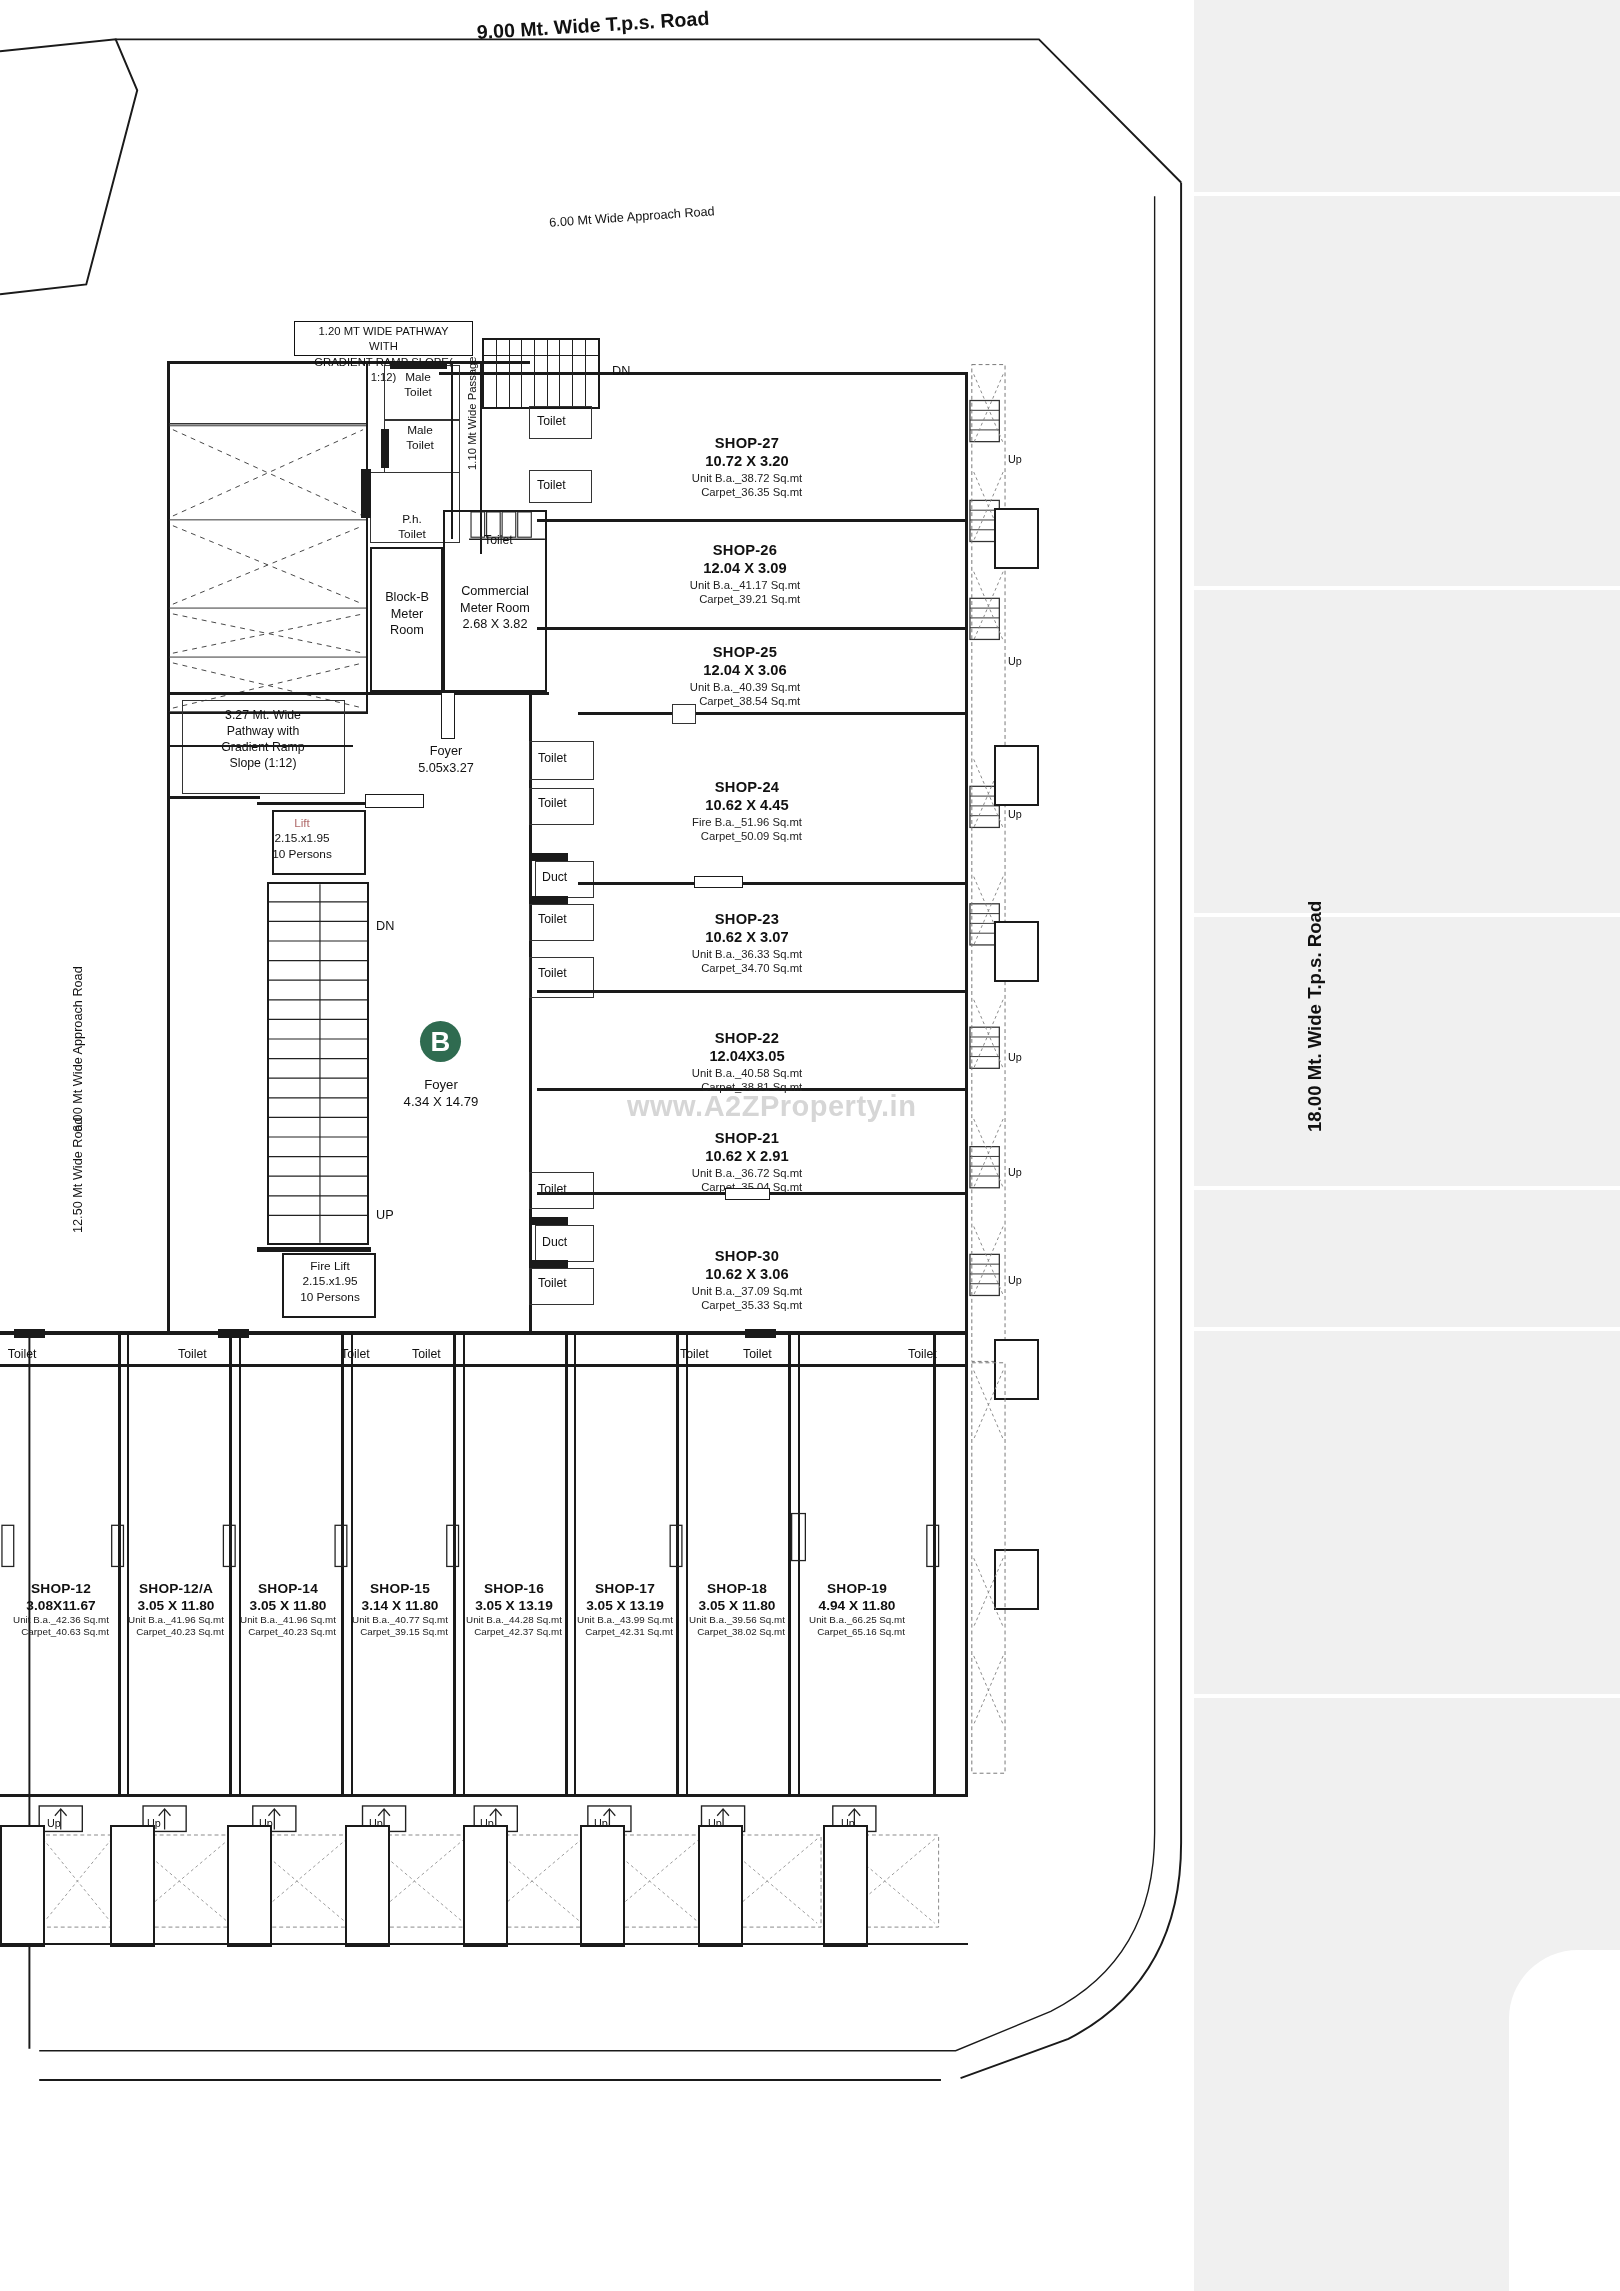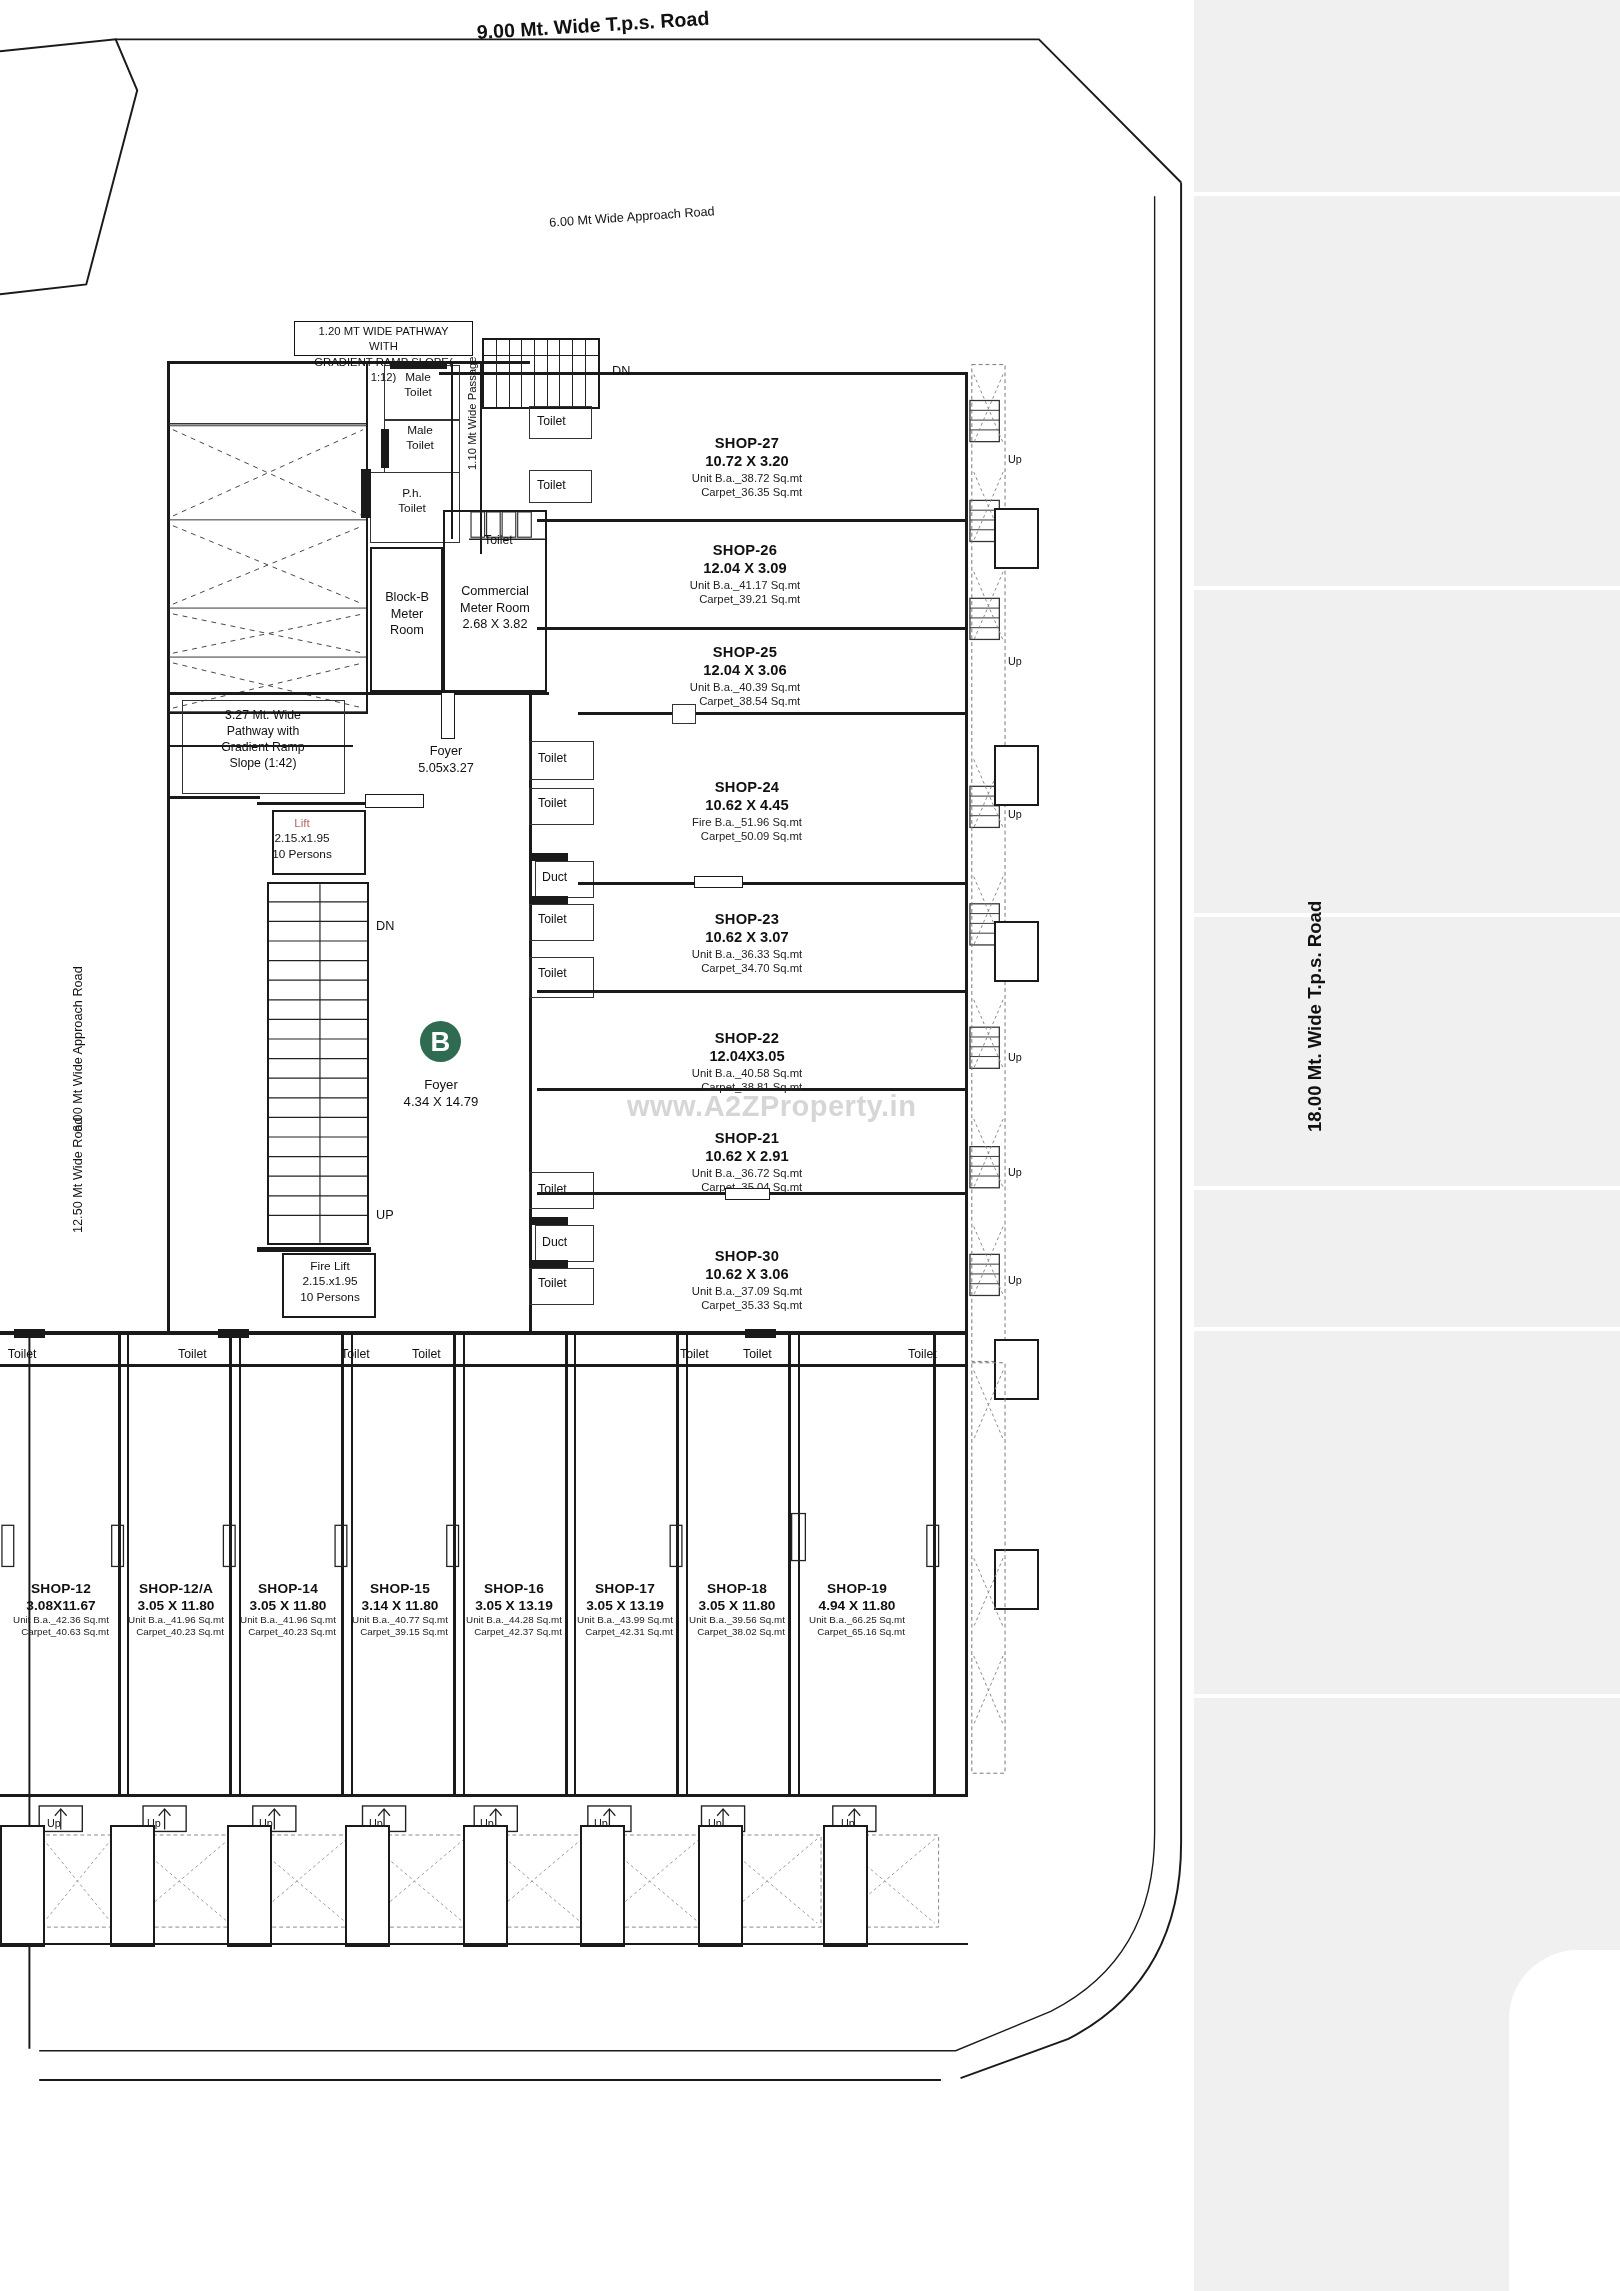--- a/index.html
+++ b/index.html
@@ -148,21 +148,21 @@
 
   <div class="wallthin" style="left:384px;top:420px;width:76px;height:53px;"></div>
   <div class="doorblk" style="left:381px;top:429px;width:7.8px;height:39px;"></div>
   <div class="cap2" style="left:420px;top:423px;">
     <div>Male</div>
     <div>Toilet</div>
   </div>
 
   <div class="wallthin" style="left:370px;top:472px;width:90px;height:71px;"></div>
   <div class="doorblk" style="left:361px;top:469px;width:9.8px;height:49px;"></div>
-  <div class="cap2" style="left:412px;top:486px;">
+  <div class="cap2" style="left:412px;top:512px;">
     <div>P.h.</div>
     <div>Toilet</div>
   </div>
 
   <div class="vtxt" style="left:466px;top:470px;transform:rotate(-90deg);font-size:11.3px;">
     <span>1.10 Mt Wide Passage</span>
   </div>
   <div class="ln vln" style="left:451px;top:363px;width:2px;height:176px;"></div>
   <div class="ln vln" style="left:480px;top:363px;width:2px;height:191px;"></div>
 
@@ -210,21 +210,21 @@
     <div>2.68 X 3.82</div>
   </div>
   <div class="ln hln" style="left:167px;top:692px;width:382px;height:2.9px;"></div>
   <div class="doorwhite" style="left:441px;top:692px;width:13.7px;height:47px;"></div>
 
   <div class="wallthin" style="left:182px;top:700px;width:163px;height:94px;"></div>
   <div class="cap" style="left:263px;top:708px;font-size:12.3px;">
     <div>3.27 Mt. Wide</div>
     <div>Pathway with</div>
     <div>Gradient Ramp</div>
-    <div>Slope (1:42)</div>
+    <div>Slope (1:12)</div>
   </div>
   <div class="ln hln" style="left:167px;top:745px;width:186px;height:1.5px;"></div>
 
   <div class="cap" style="left:446px;top:743px;">
     <div>Foyer</div>
     <div>5.05x3.27</div>
   </div>
 
   <div class="wall" style="left:272px;top:810px;width:94px;height:65px;"></div>
   <div class="cap2" style="left:302px;top:816px;">

